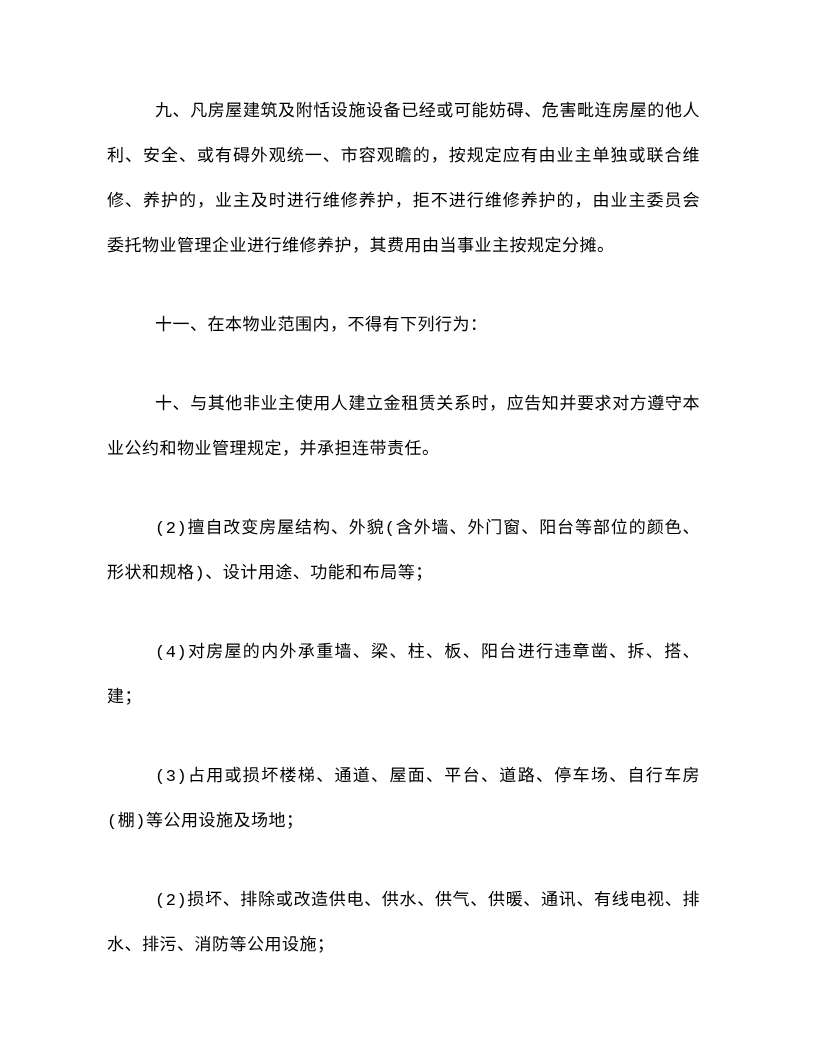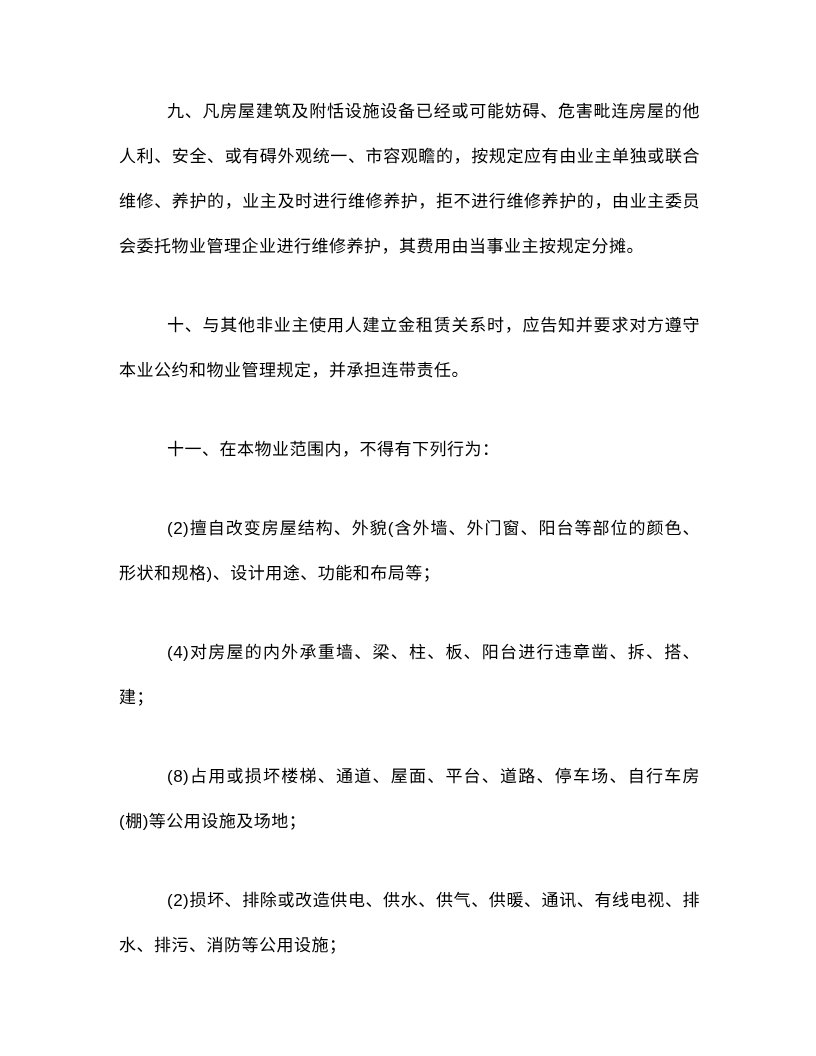--- a/index.html
+++ b/index.html
@@ -18,30 +18,31 @@
     height: 1056px;
     padding: 89px 116px 0 103px;
     background: #ffffff;
     color: #000000;
     font-family: "Liberation Sans", "DejaVu Sans", sans-serif;
     font-size: 17px;
     line-height: 45px;
     letter-spacing: 0.5px;
   }
   .para {
-    margin: 0 0 34px 16px;
+    margin: 0 0 34px 4px;
     text-indent: 48px;
     text-align: justify;
     word-break: break-all;
+    font-family: Liberation Mono, monospace;
   }
 </style>
 </head>
 <body>
 
 <div class="page">
   <p class="para">九、凡房屋建筑及附恬设施设备已经或可能妨碍、危害毗连房屋的他人利、安全、或有碍外观统一、市容观瞻的，按规定应有由业主单独或联合维修、养护的，业主及时进行维修养护，拒不进行维修养护的，由业主委员会委托物业管理企业进行维修养护，其费用由当事业主按规定分摊。</p>
+  <p class="para">十一、在本物业范围内，不得有下列行为：</p>
   <p class="para">十、与其他非业主使用人建立金租赁关系时，应告知并要求对方遵守本业公约和物业管理规定，并承担连带责任。</p>
-  <p class="para">十一、在本物业范围内，不得有下列行为：</p>
   <p class="para">(2)擅自改变房屋结构、外貌(含外墙、外门窗、阳台等部位的颜色、形状和规格)、设计用途、功能和布局等；</p>
   <p class="para">(4)对房屋的内外承重墙、梁、柱、板、阳台进行违章凿、拆、搭、建；</p>
-  <p class="para">(8)占用或损坏楼梯、通道、屋面、平台、道路、停车场、自行车房(棚)等公用设施及场地；</p>
+  <p class="para">(3)占用或损坏楼梯、通道、屋面、平台、道路、停车场、自行车房(棚)等公用设施及场地；</p>
   <p class="para">(2)损坏、排除或改造供电、供水、供气、供暖、通讯、有线电视、排水、排污、消防等公用设施；</p>
 </div>
 
 </body></html>

